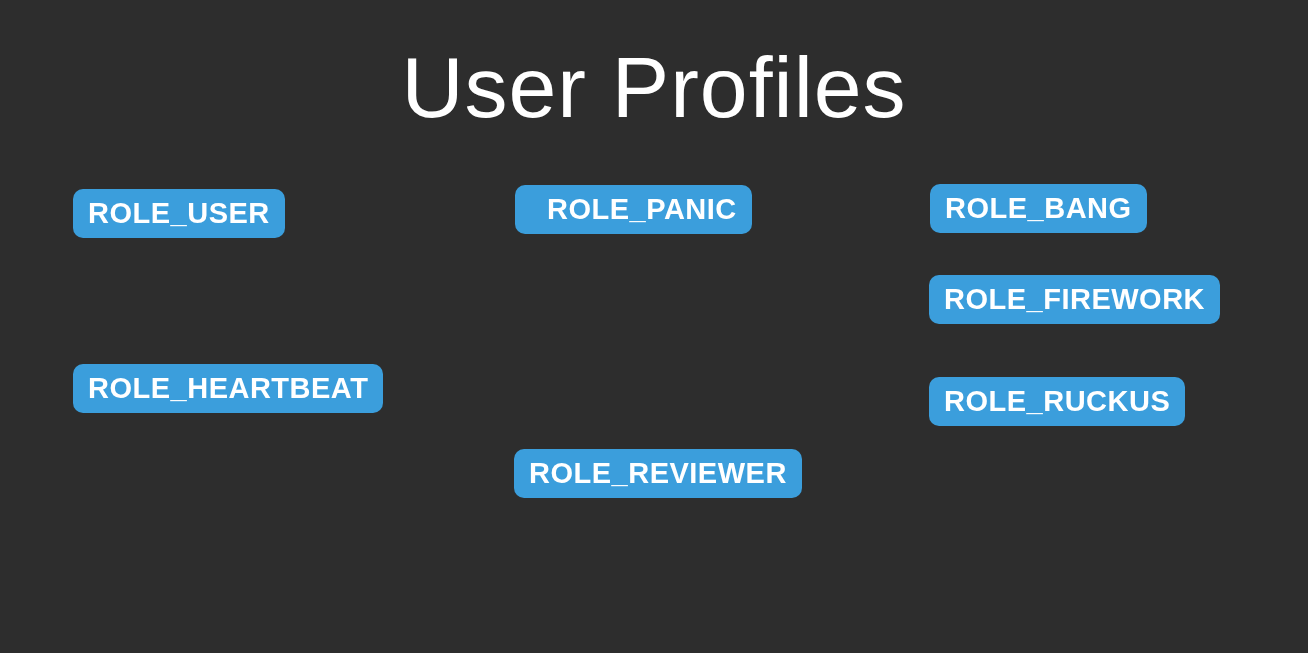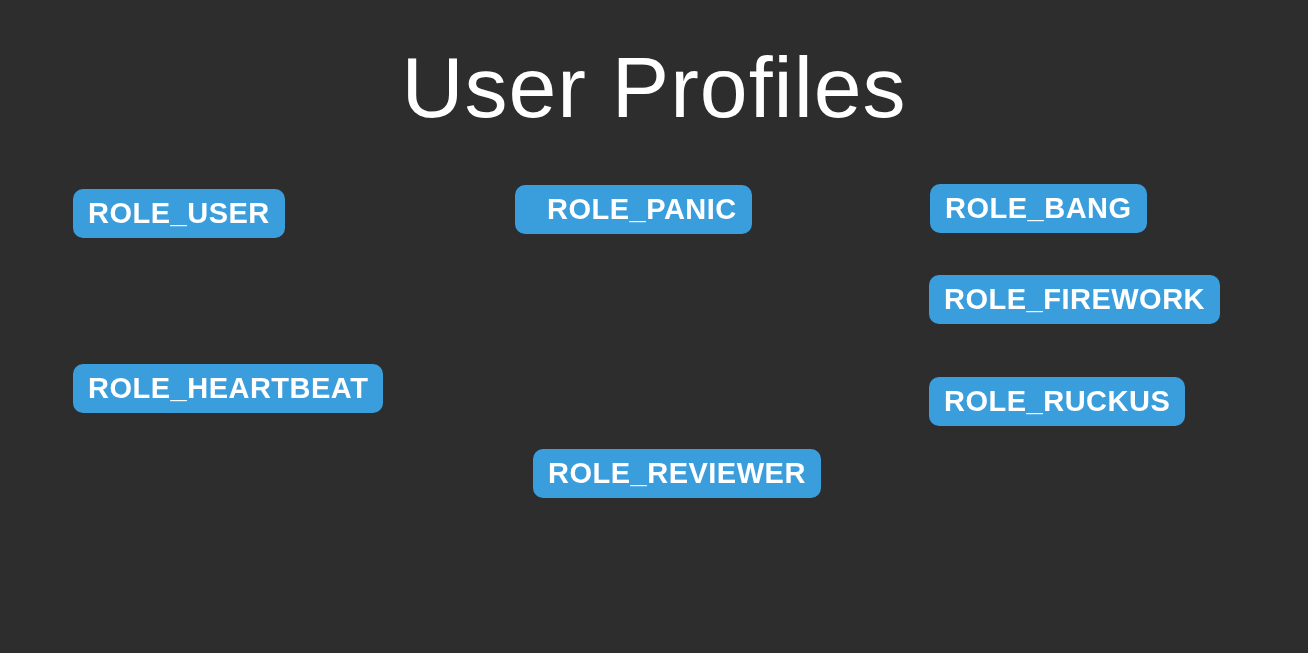--- a/index.html
+++ b/index.html
@@ -59,21 +59,21 @@
 
   <div class="role-btn" style="left:73px;  top:189px;">ROLE_USER</div>
 
 
   <div class="role-btn" style="left:73px;  top:364px;">ROLE_HEARTBEAT</div>
 
   <div class="role-btn" style="left:515px; top:185px;padding-left:32px;">ROLE_PANIC</div>
 
 
 
-  <div class="role-btn" style="left:514px; top:449px;margin-left:19px;">ROLE_REVIEWER</div>
+  <div class="role-btn" style="left:514px; top:449px;">ROLE_REVIEWER</div>
 
   <div class="role-btn" style="left:930px; top:184px;">ROLE_BANG</div>
 
   <div class="role-btn" style="left:929px; top:267px;margin-top:8px;">ROLE_FIREWORK</div>
 
   <div class="role-btn" style="left:929px; top:357px;margin-top:20px;">ROLE_RUCKUS</div>
 
 
 </div>
 

